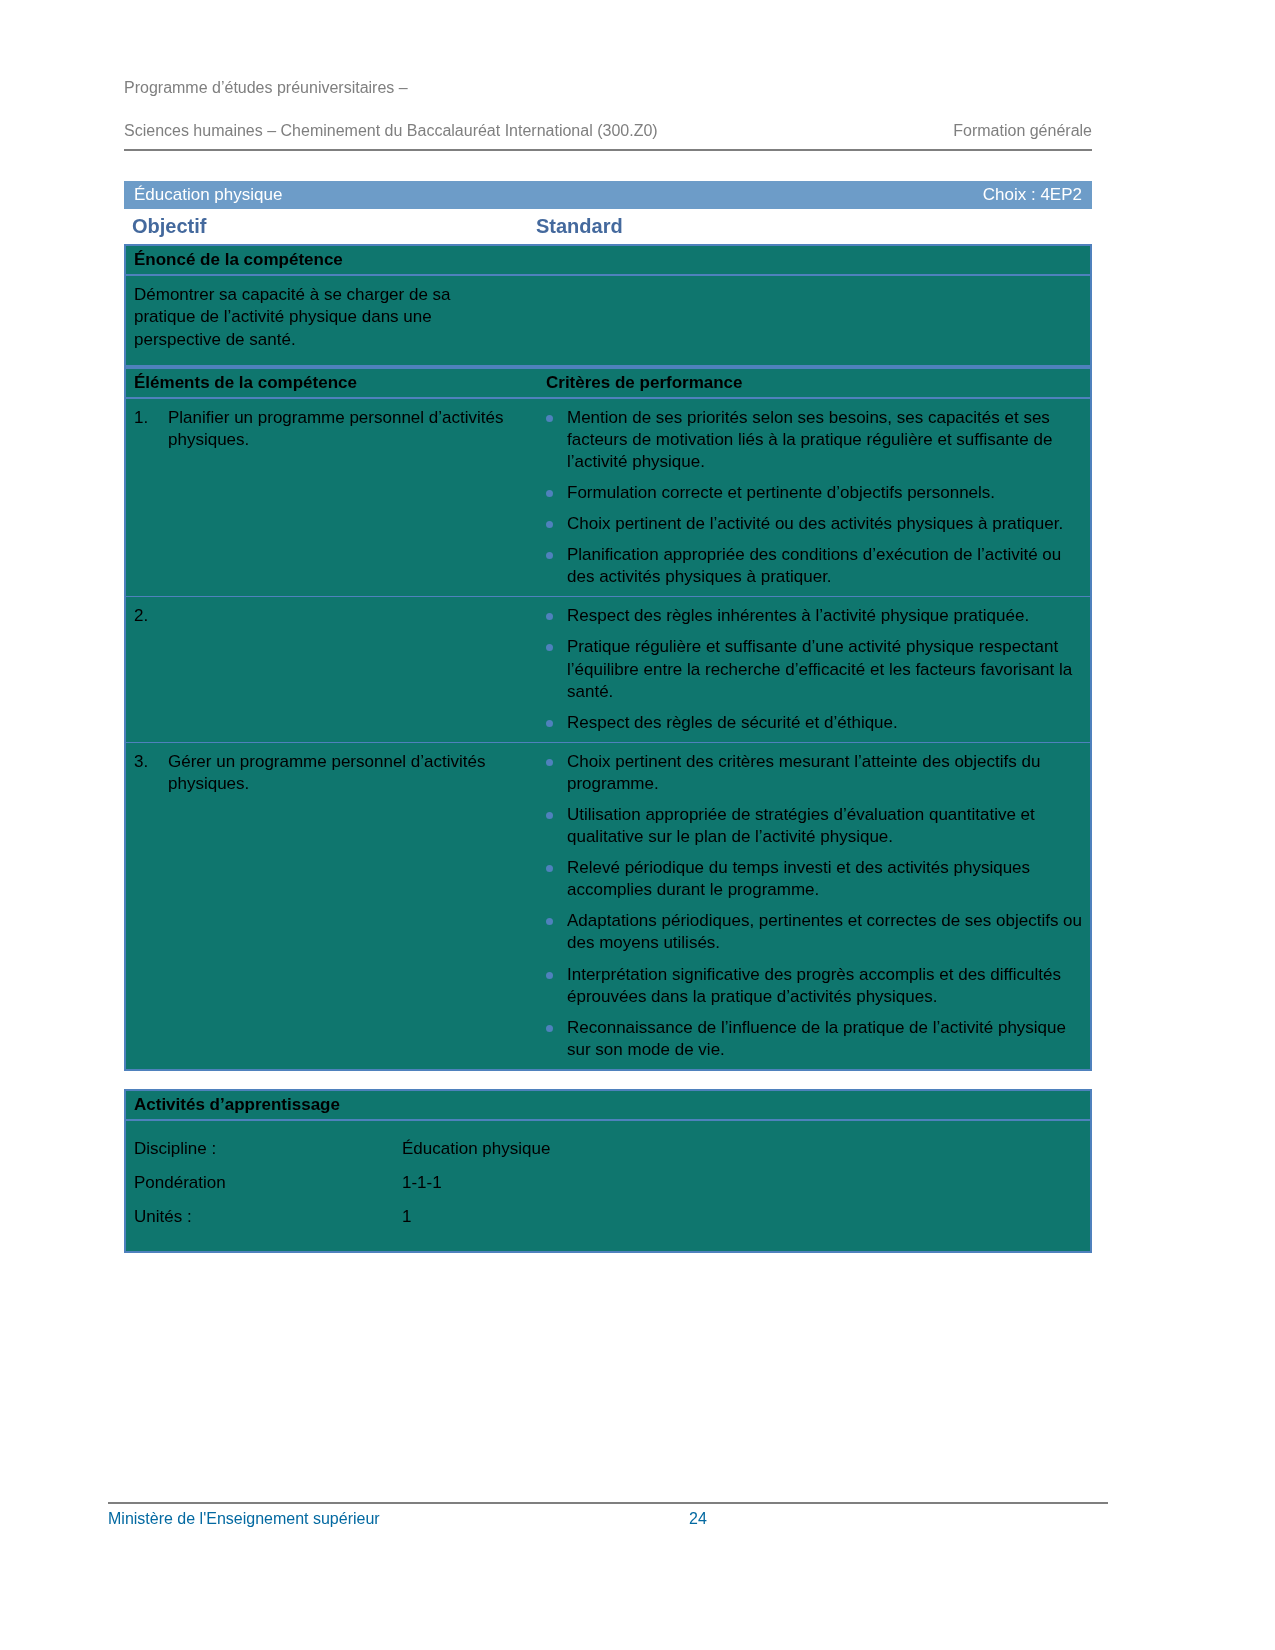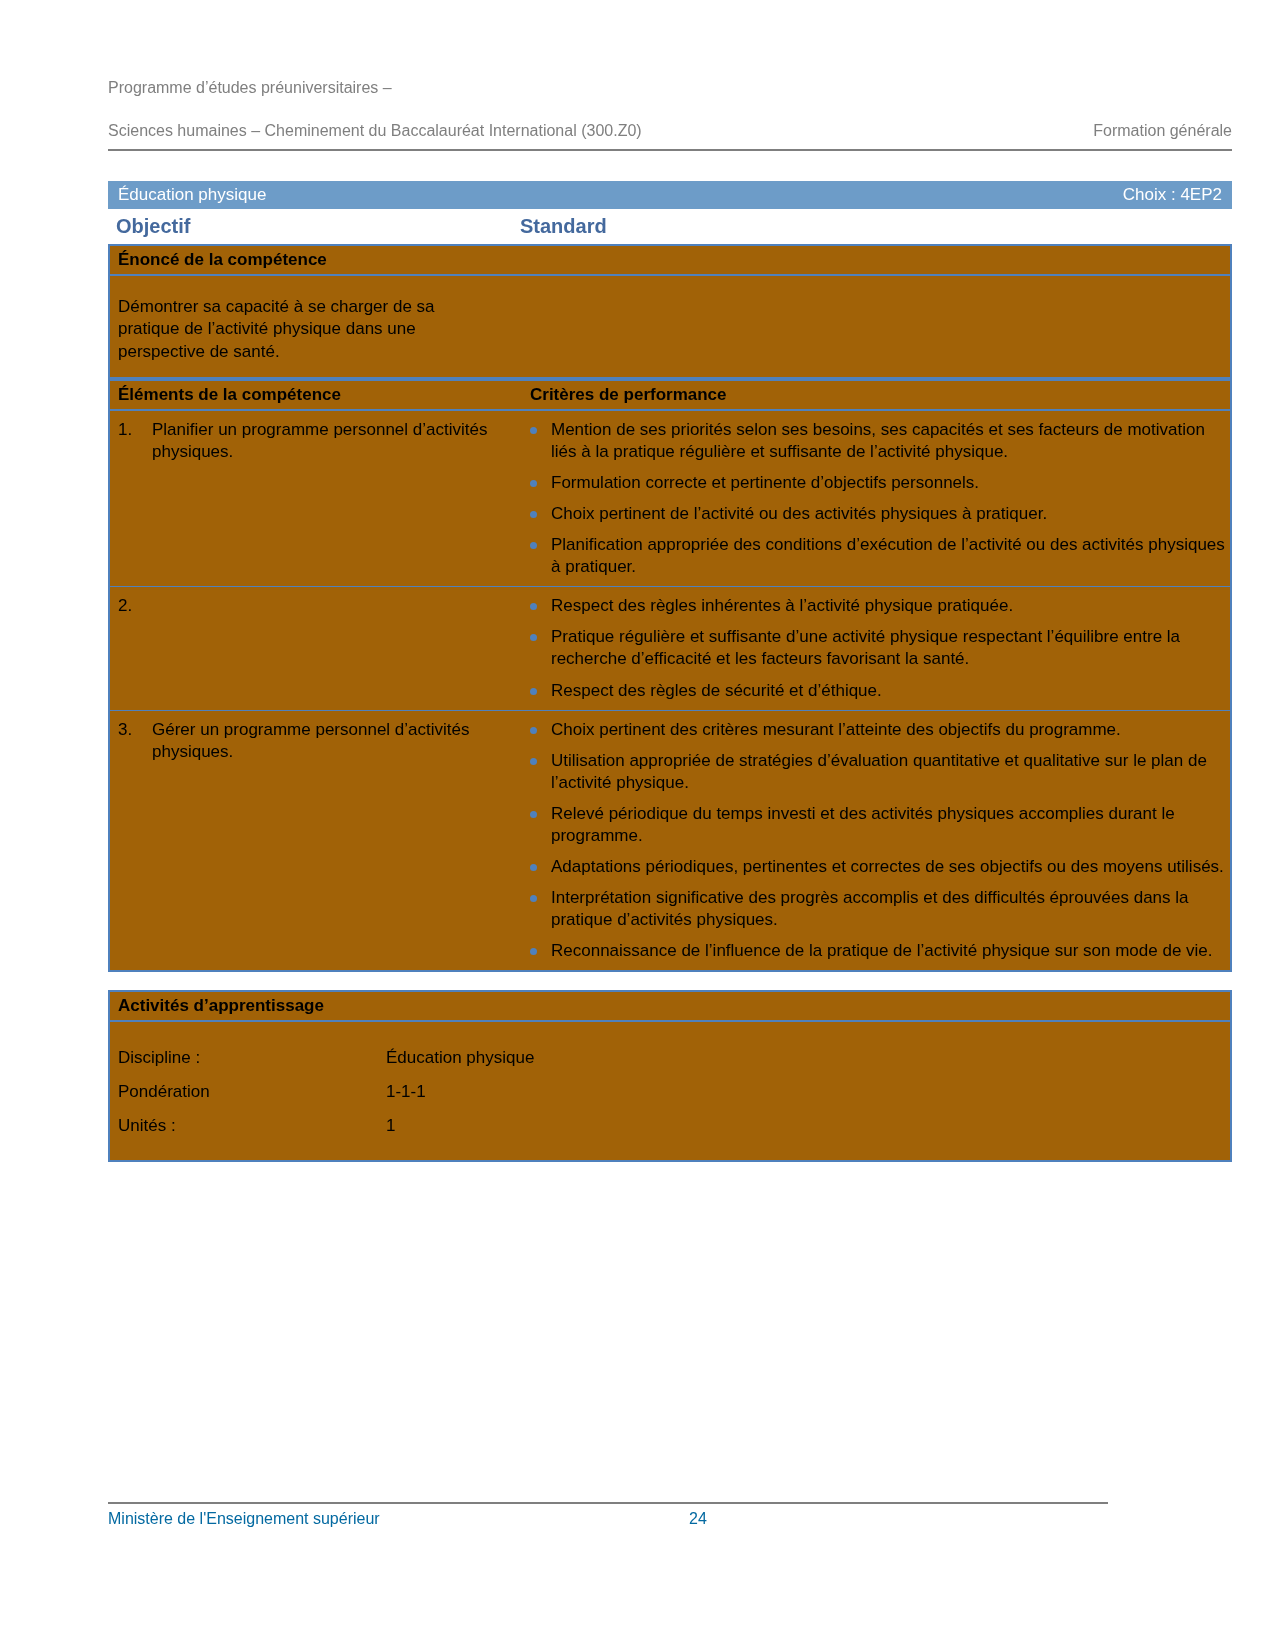--- a/index.html
+++ b/index.html
@@ -3,45 +3,45 @@
 <meta charset="utf-8">
 <style>
   html,body{margin:0;padding:0;}
   body{
     width:1275px;height:1650px;
     background:#ffffff;color:#000;
     font-family:"Liberation Sans", sans-serif;
     position:relative;overflow:hidden;
   }
   .content{
-    position:absolute;left:108px;top:0;width:1124px;
+    position:absolute;left:124px;top:0;width:968px;
   }
   
   .doc-header{margin-top:55px;color:#7f7f7f;font-size:16px;line-height:1.35;
     display:flex;justify-content:space-between;align-items:flex-end;
     border-bottom:2px solid #7f7f7f;padding-bottom:8px;}
   .doc-header .left-lines{white-space:pre-line;}
   .doc-header .right-line{font-size:16px;}
   
   .title-bar{
     margin-top:30px;background:#6d9cc8;color:#ffffff;
     font-size:17px;display:flex;justify-content:space-between;
     padding:4px 10px;align-items:center;
   }
   
   .col-captions{display:flex;margin-top:6px;margin-bottom:6px;}
   .col-captions .cap{font-size:20px;font-weight:bold;color:#44699d;}
   .col-captions .cap-left{width:412px;padding-left:8px;box-sizing:border-box;}
   
-  .box{border:2px solid #4f81bd;background:#a16207;}
+  .box{border:2px solid #4f81bd;background:#0f766e;}
   .box-header{
     font-weight:bold;font-size:17px;padding:4px 8px;
     border-bottom:2px solid #4f81bd;
   }
-  .enonce-body{padding:20px 8px 14px 8px;font-size:17px;line-height:1.3;}
+  .enonce-body{padding:8px 8px 14px 8px;font-size:17px;line-height:1.3;}
   .enonce-body .etext{display:block;max-width:375px;}
   
   .comp-box{}
   .comp-headrow{display:flex;border-bottom:2px solid #4f81bd;}
   .comp-headrow .hcell{font-weight:bold;font-size:17px;padding:4px 8px;box-sizing:border-box;}
   .comp-headrow .hleft{width:412px;}
   .comp-headrow .hright{flex:1;}
   .comp-row{display:flex;}
   .comp-row + .comp-row{border-top:1px solid #4f81bd;}
   .comp-left{width:412px;box-sizing:border-box;padding:8px 10px 8px 8px;
@@ -53,21 +53,21 @@
     display:flex;font-size:17px;line-height:1.3;margin:0 0 9px 0;
   }
   ul.criteria li:last-child{margin-bottom:0;}
   ul.criteria .bullet{
     flex:0 0 7px;width:7px;height:7px;border-radius:50%;
     background:#4f81bd;margin:8px 14px 0 8px;
   }
   ul.criteria .btext{flex:1;}
   
   .act-box{margin-top:18px;}
-  .act-body{padding:4px 8px 10px 8px;margin-top:8px;}
+  .act-body{padding:4px 8px 10px 8px;}
   .act-row{display:flex;font-size:17px;margin:14px 0;}
   .act-row .alabel{width:268px;flex:0 0 268px;}
   
   .doc-footer{
     position:absolute;left:108px;top:1502px;width:1000px;
     border-top:2px solid #7f7f7f;color:#0369a1;font-size:16px;
     padding-top:6px;display:flex;
   }
   .doc-footer .fleft{flex:0 0 420px;}
   .doc-footer .fpage{flex:1;text-align:center;margin-left:-240px;}

